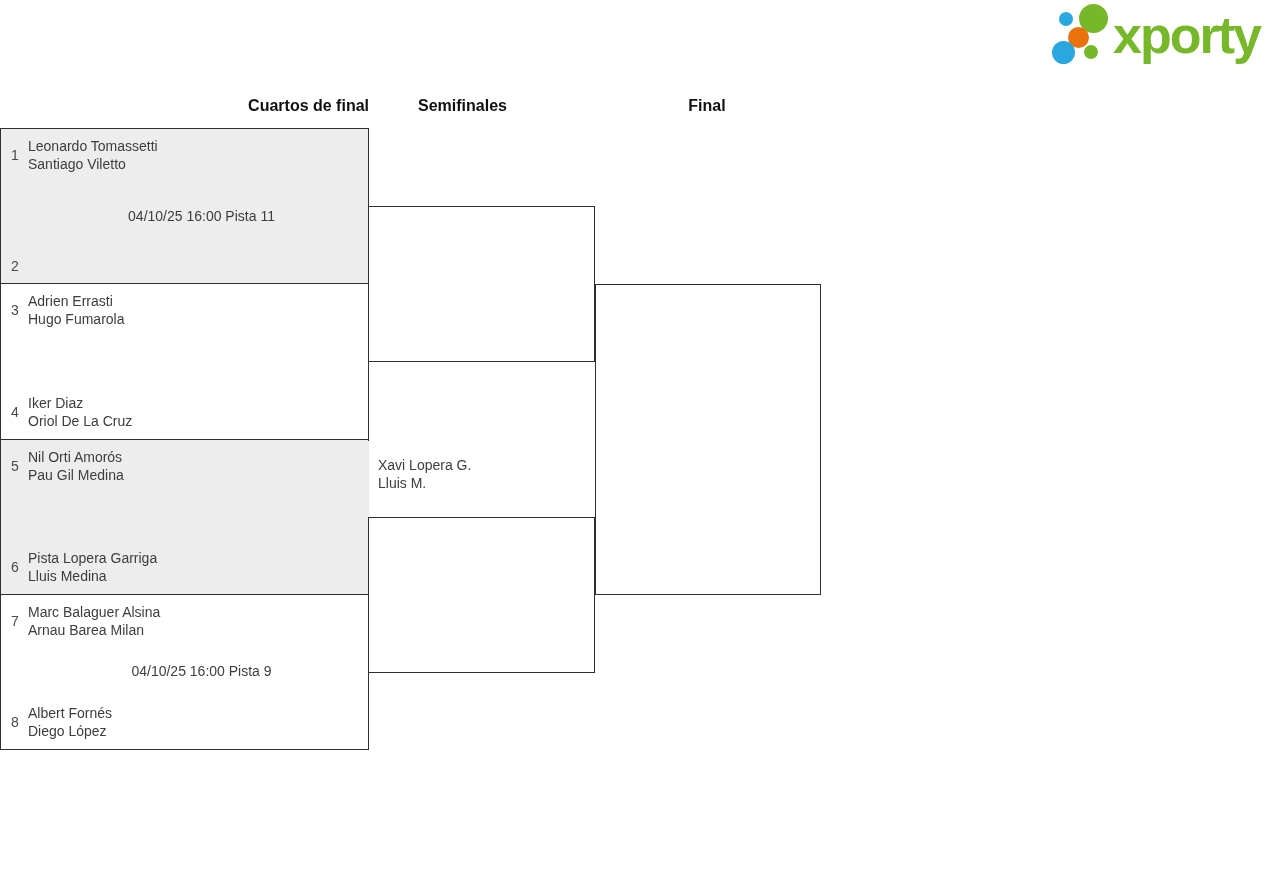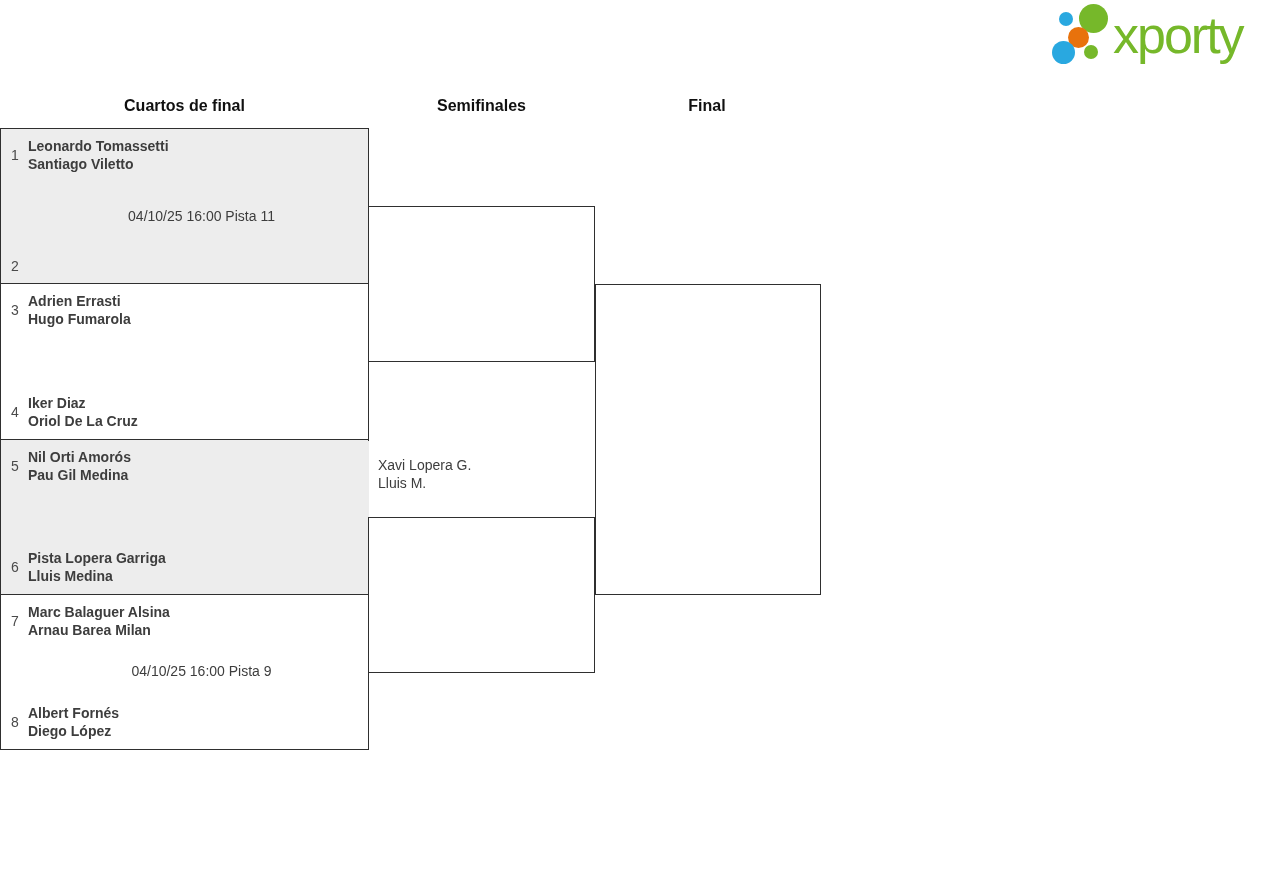--- a/index.html
+++ b/index.html
@@ -20,32 +20,32 @@
   }
   .logo { position:absolute; left:1045px; top:0; width:235px; height:78px; }
   .dot { position:absolute; border-radius:50%; }
   .dot-blue-small  { left:14px; top:12px; width:14px; height:14px; background:#29a8e0; }
   .dot-green-big   { left:34px; top:4px;  width:29px; height:29px; background:#76b82a; }
   .dot-orange     { left:23px; top:27px; width:21px; height:21px; background:#e8720c; }
   .dot-blue-big   { left:7px;  top:41px; width:23px; height:23px; background:#29a8e0; }
   .dot-green-small { left:39px; top:45px; width:14px; height:14px; background:#76b82a; }
   .logo-text {
     position:absolute; left:68px; top:9px;
-    font-size:52px; line-height:1; font-weight:400;
+    font-size:52px; line-height:1; font-weight:700;
     letter-spacing:-2px; color:#76b82a;
   }
 
   
   .round-header {
     position:absolute; top:97px; height:21px;
     font-size:16px; font-weight:700; color:#101010;
     text-align:center;
   }
-  .rh-1 { left:0;     width:369px; }
-  .rh-2 { left:369px; width:225px; }
+  .rh-1 { left:0;     width:369px;text-align:right; }
+  .rh-2 { left:350px; width:225px; }
   .rh-3 { left:594px; width:226px; }
 
   
   .qf-col {
     position:absolute; left:0; top:128px; width:369px; height:622px;
     border:1.5px solid #2f2f2f; border-right:none;
     display:flex; flex-direction:column;
   }
   .qmatch {
     position:relative; flex:1;
@@ -54,21 +54,21 @@
     background:#ffffff;
   }
   .qmatch + .qmatch { border-top:1.5px solid #2f2f2f; }
   .qmatch.gray { background:#ededed; }
 
   .team { display:flex; align-items:center; padding-left:5px; }
   .seed {
     width:18px; flex:none; text-align:center;
     font-size:14px; color:#4a4a4a;
   }
-  .names { font-size:14px; line-height:18px; color:#3d3d3d; padding-left:4px;font-weight:bold; }
+  .names { font-size:14px; line-height:18px; color:#3d3d3d; padding-left:4px; }
   .minfo {
     text-align:center; font-size:14px; line-height:18px;
     color:#3d3d3d; min-height:18px;padding-left:33px;
   }
 
   
   .vseg { position:absolute; width:1.5px; background:#2f2f2f; }
   .vseg-a { left:367.5px; top:128px; height:312.5px; }
   .vseg-b { left:367.5px; top:517px; height:233px; }
 

